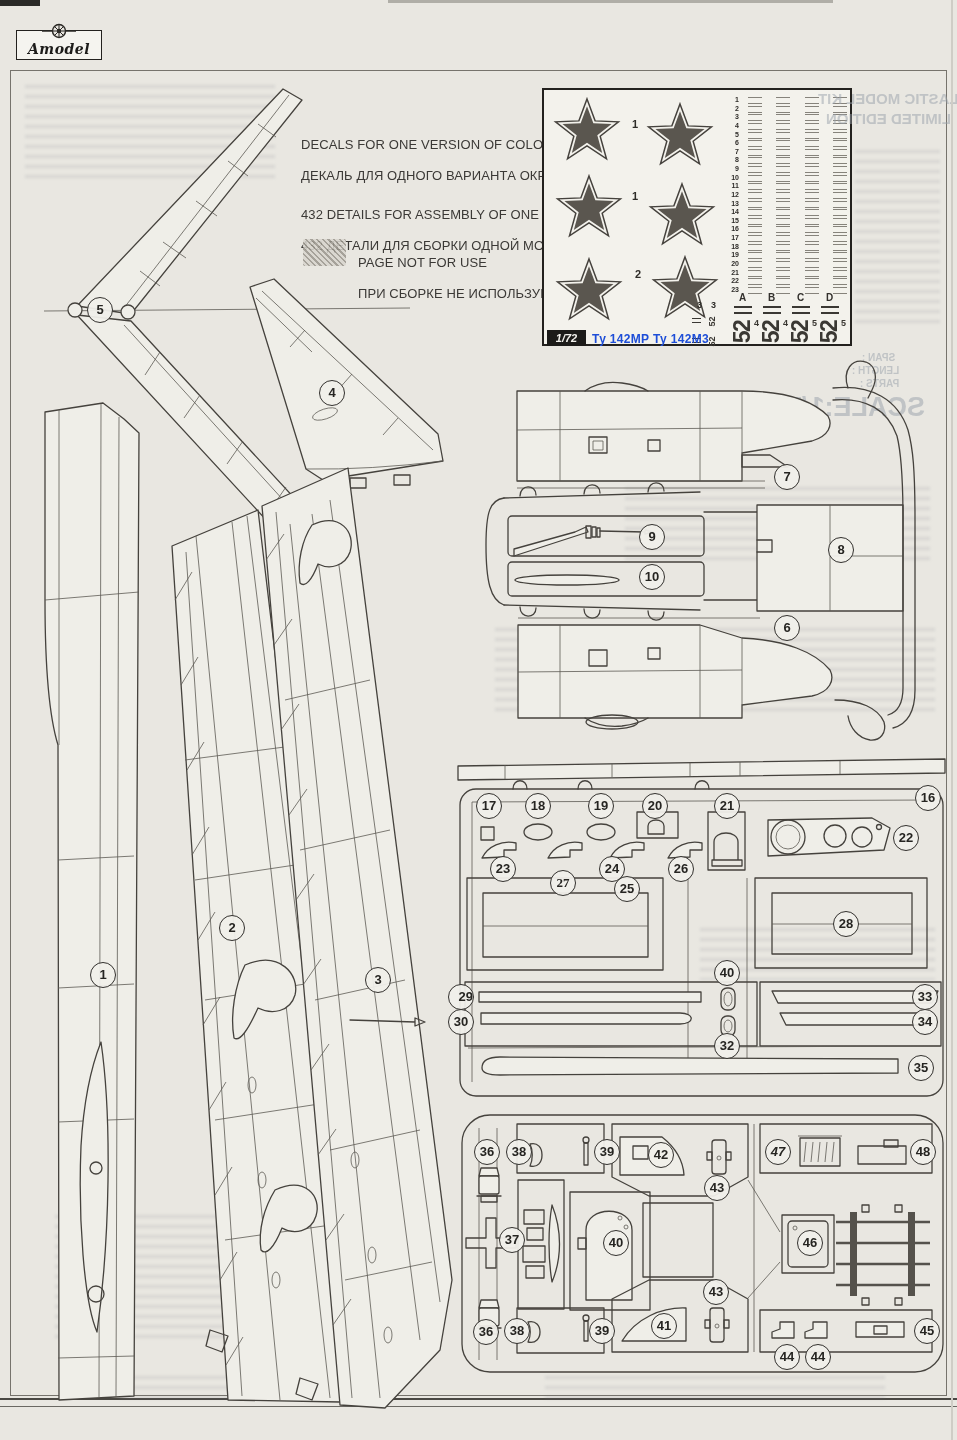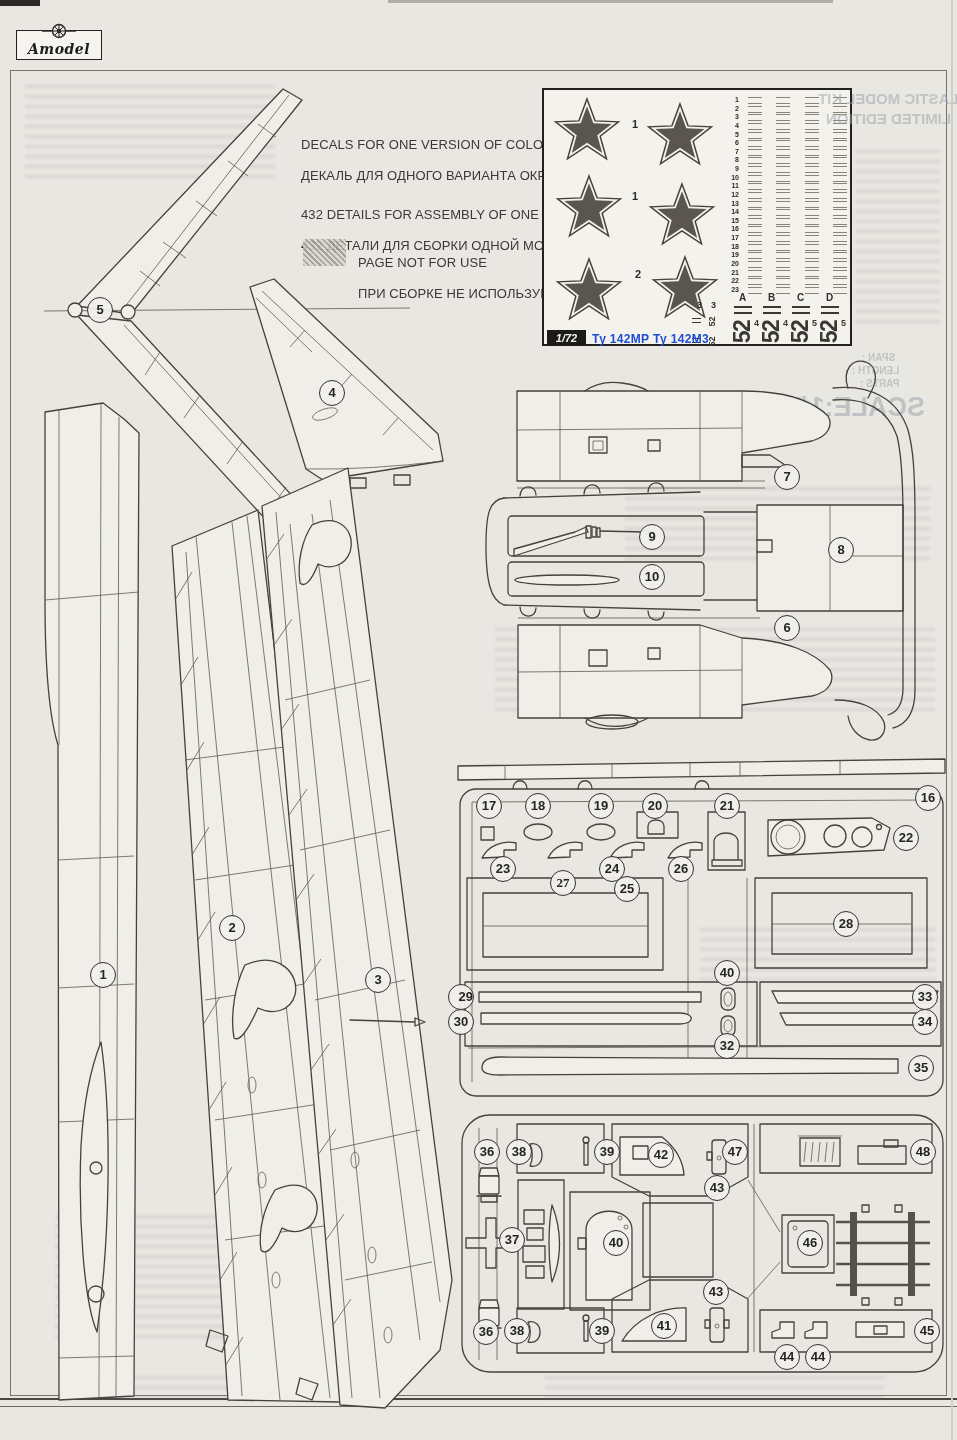--- a/index.html
+++ b/index.html
@@ -609,21 +609,21 @@
       <div class="callout" style="left: 714px; top: 960px;">40</div>
       <div class="callout" style="left: 714px; top: 1033px;">32</div>
       <div class="callout" style="left: 912px; top: 984px;">33</div>
       <div class="callout" style="left: 912px; top: 1009px;">34</div>
       <div class="callout" style="left: 908px; top: 1055px;">35</div>
       <div class="callout" style="left: 474px; top: 1139px;">36</div>
       <div class="callout" style="left: 506px; top: 1139px;">38</div>
       <div class="callout" style="left: 594px; top: 1139px;">39</div>
       <div class="callout" style="left: 648px; top: 1142px;">42</div>
       <div class="callout" style="left: 704px; top: 1175px;">43</div>
-      <div class="callout" style="left: 722px; top: 1139px;">47</div>
+      <div class="callout" style="left: 765px; top: 1139px; font-style: italic;">47</div>
       <div class="callout" style="left: 910px; top: 1139px;">48</div>
       <div class="callout" style="left: 499px; top: 1227px;">37</div>
       <div class="callout" style="left: 603px; top: 1230px;">40</div>
       <div class="callout" style="left: 797px; top: 1230px;">46</div>
       <div class="callout" style="left: 703px; top: 1279px;">43</div>
       <div class="callout" style="left: 651px; top: 1313px;">41</div>
       <div class="callout" style="left: 473px; top: 1319px;">36</div>
       <div class="callout" style="left: 504px; top: 1318px;">38</div>
       <div class="callout" style="left: 589px; top: 1318px;">39</div>
       <div class="callout" style="left: 774px; top: 1344px;">44</div>

